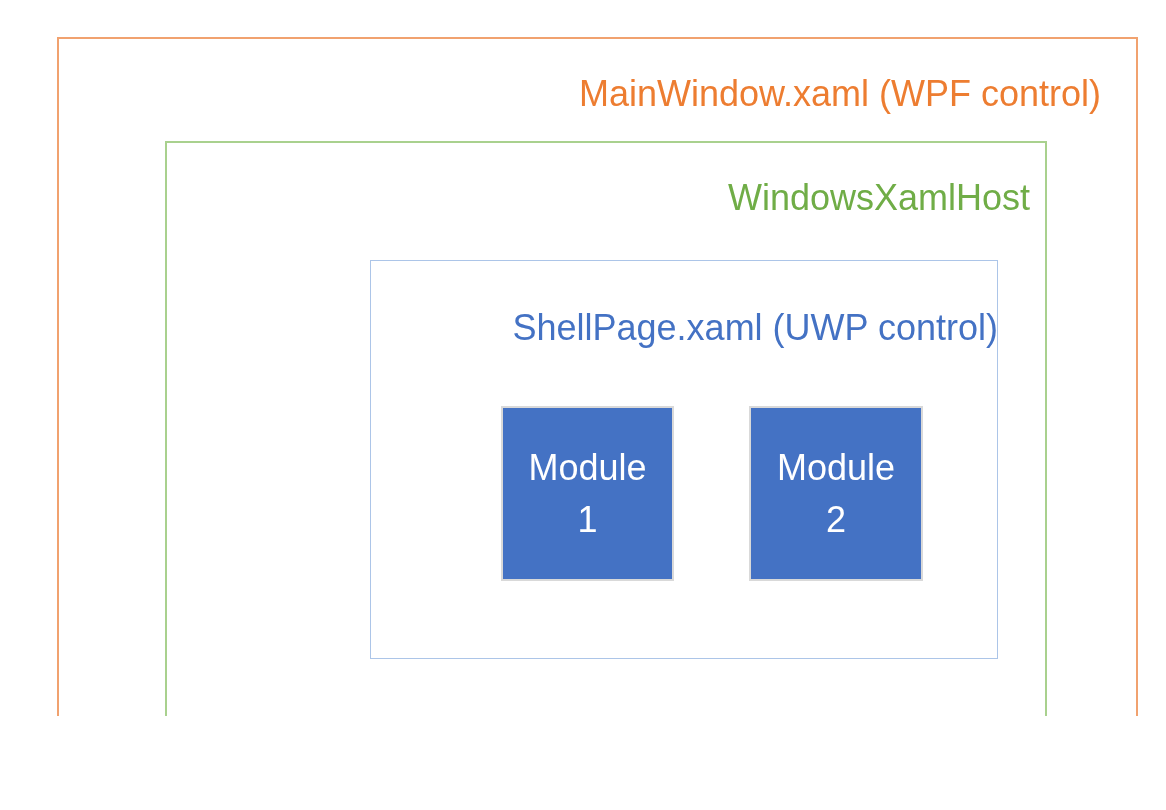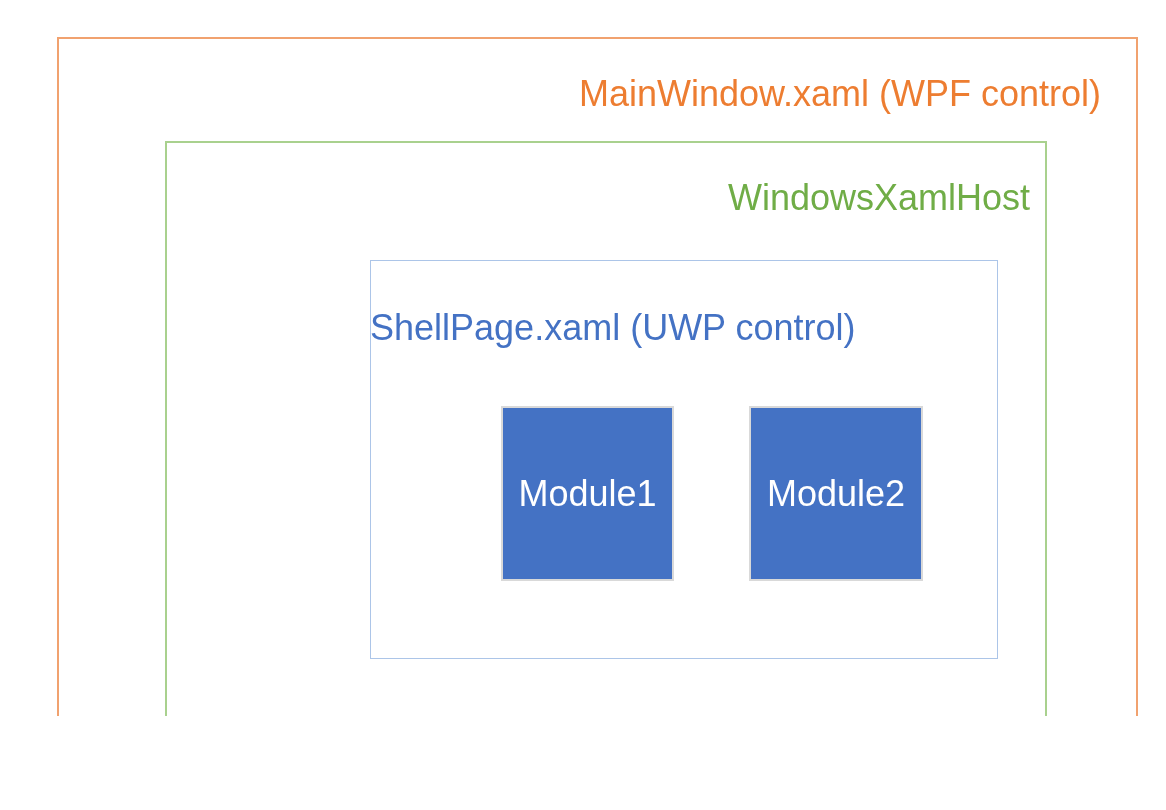--- a/index.html
+++ b/index.html
@@ -55,33 +55,33 @@
   .xamlhost-label {
     top: 176px;
     right: 136px;
     color: #70AD47;
     margin-left: 16px;
   }
   .shellpage-label {
     top: 306px;
     left: 370px;
     width: 628px;
-    text-align: left;
+    text-align: right;
     color: #4472C4;
   }
   .module-box {
     position: absolute;
     box-sizing: border-box;
     top: 406px;
     height: 175px;
     background: #4472C4;
     border: 2px solid #D9D9D9;
     color: #FFFFFF;
     display: flex;
-    flex-direction: row;
+    flex-direction: column;
     align-items: center;
     justify-content: center;
     font-size: 36px;
     line-height: 52px;
     text-align: center;
   }
   .module-1-box {
     left: 501px;
     width: 173px;
   }

